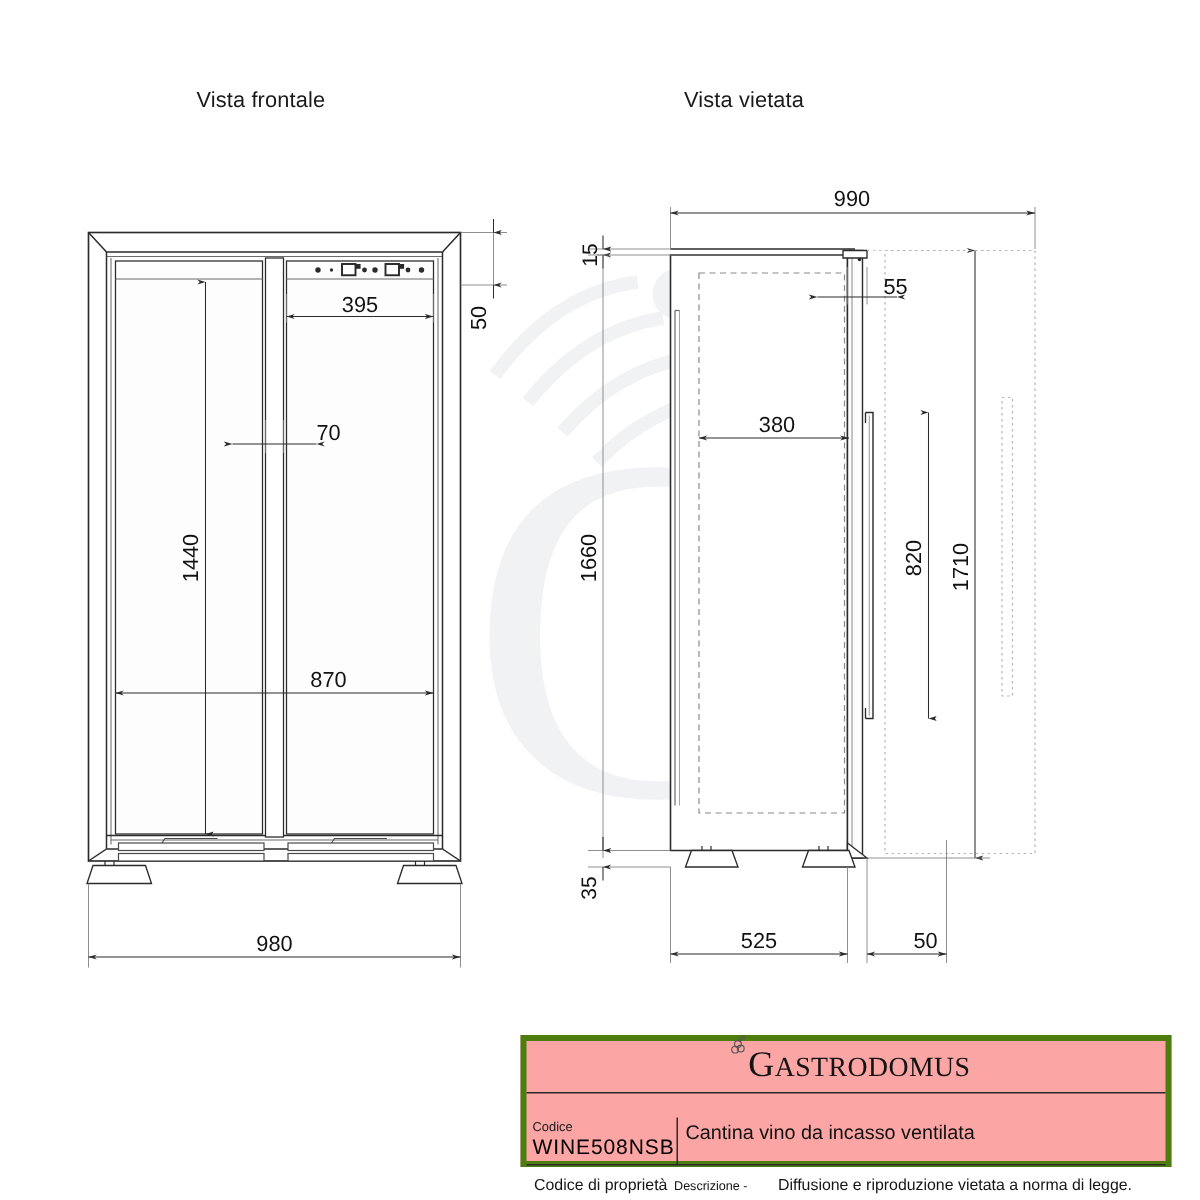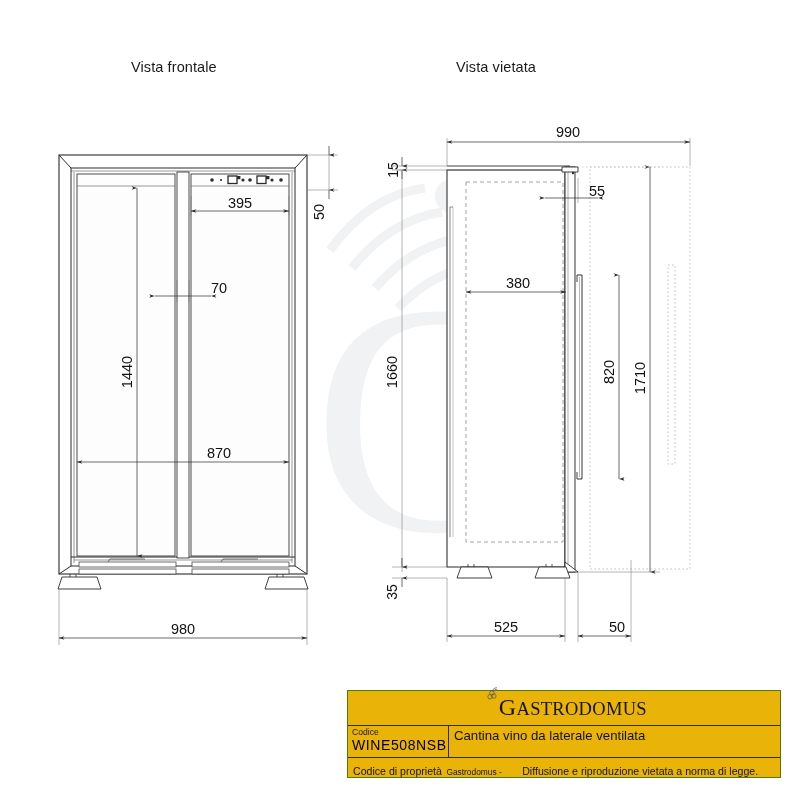--- a/index.html
+++ b/index.html
@@ -39,23 +39,23 @@
   #title-front { left: 131px; top: 59px; }
   #title-side  { left: 456px; top: 59px; }
 
   
   #title-block {
     position: absolute;
     left: 347px;
     top: 690px;
     width: 434px;
     height: 88px;
-    border: 1px solid #4d7c0f;
+    border: 4px solid #4d7c0f;
     box-sizing: border-box;
-    background: #eab308;
+    background: #fca5a5;
   }
   #tb-logo-row {
     position: relative;
     height: 35px;
     border-bottom: 1px solid #2b2b2b;
     box-sizing: border-box;
   }
   #tb-logo {
     position: absolute;
     left: 50%;
@@ -75,20 +75,21 @@
     top: -7px;
     width: 15px;
     height: 15px;
   }
   #tb-mid-row {
     position: relative;
     height: 32px;
     border-bottom: 1px solid #2b2b2b;
     box-sizing: border-box;
     display: flex;
+    margin-top: 16px;
   }
   #tb-col-code {
     width: 101px;
     border-right: 1px solid #2b2b2b;
     box-sizing: border-box;
     padding: 1px 0 0 4px;
   }
   #tb-col-desc {
     flex: 1;
     padding: 1px 0 0 5px;
@@ -407,24 +408,24 @@
         <span class="cap">G</span><span class="sc">ASTRODOMUS</span>
       </div>
     </div>
 
     <div id="tb-mid-row">
       <div id="tb-col-code">
         <span class="tb-label">Codice</span>
         <span id="tb-code-value">WINE508NSB</span>
       </div>
       <div id="tb-col-desc">
-        <span id="tb-desc-value">Cantina vino da laterale ventilata</span>
+        <span id="tb-desc-value">Cantina vino da incasso ventilata</span>
       </div>
     </div>
 
     <div id="tb-foot-row">
       <span class="f1">Codice di proprietà</span>
-      <span class="f2">Gastrodomus -</span>
+      <span class="f2">Descrizione -</span>
       <span class="f3">Diffusione e riproduzione vietata a norma di legge.</span>
     </div>
   </div>
 
 </div>
 
 </body></html>

